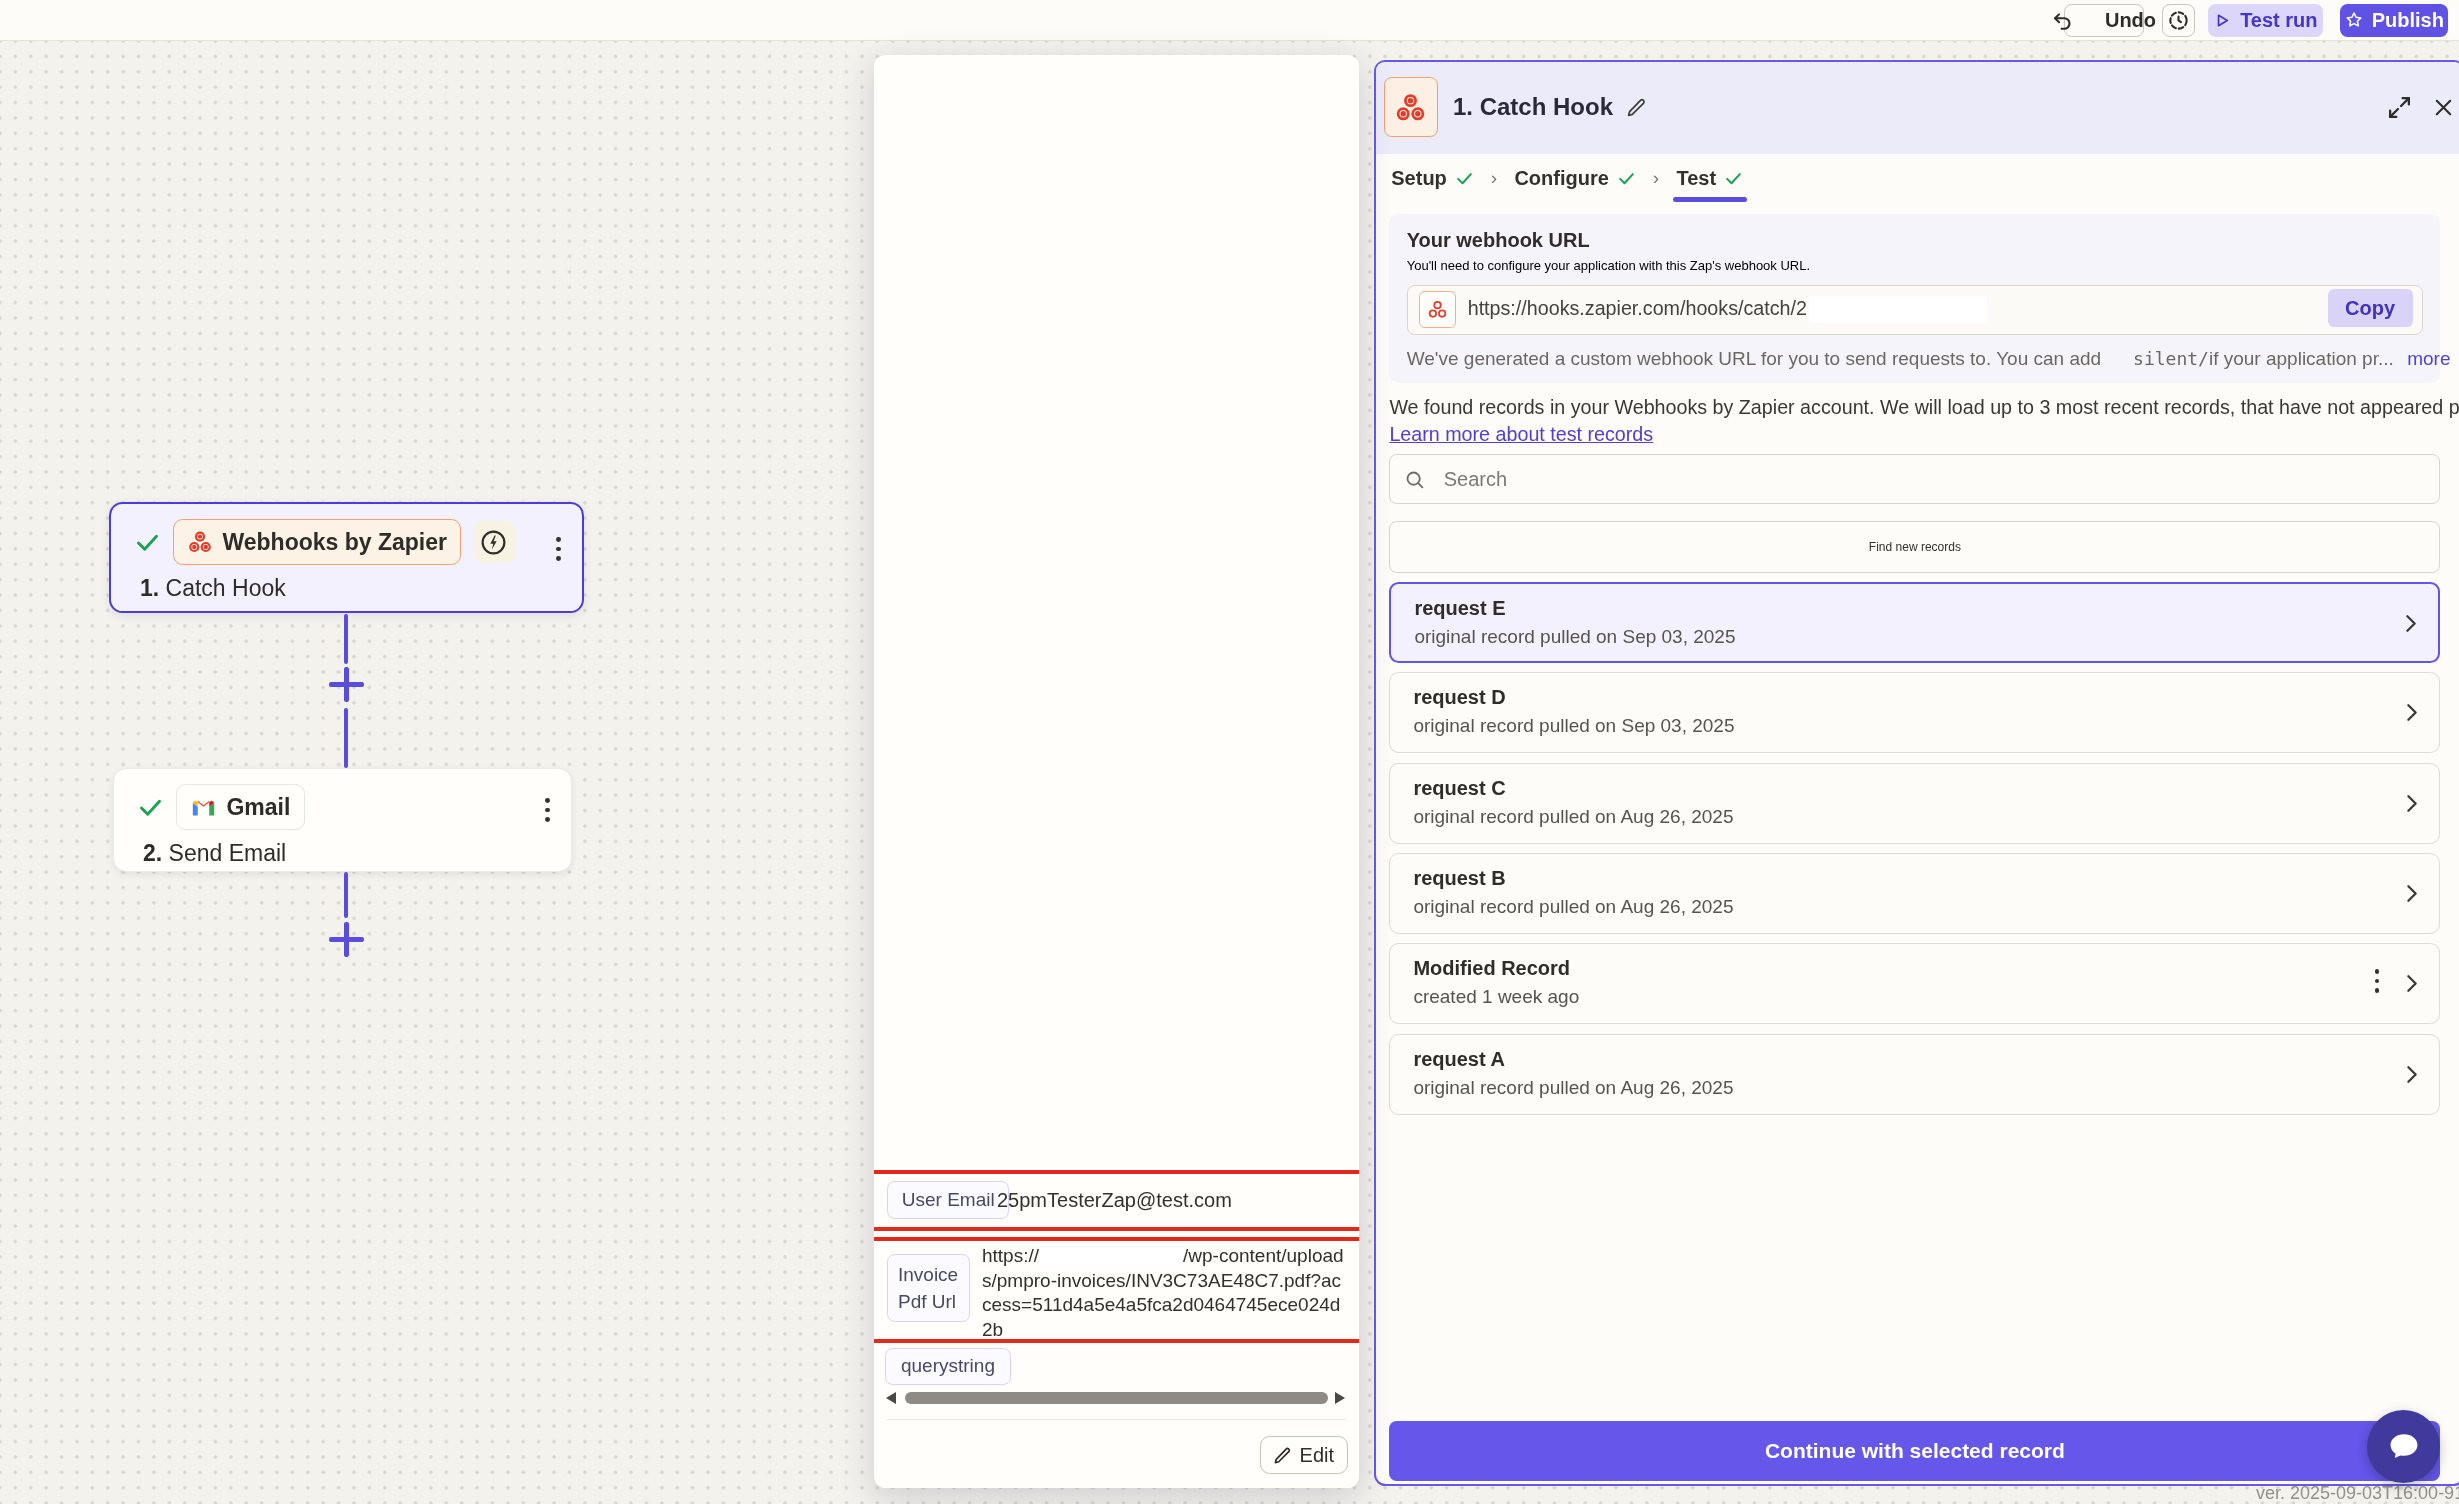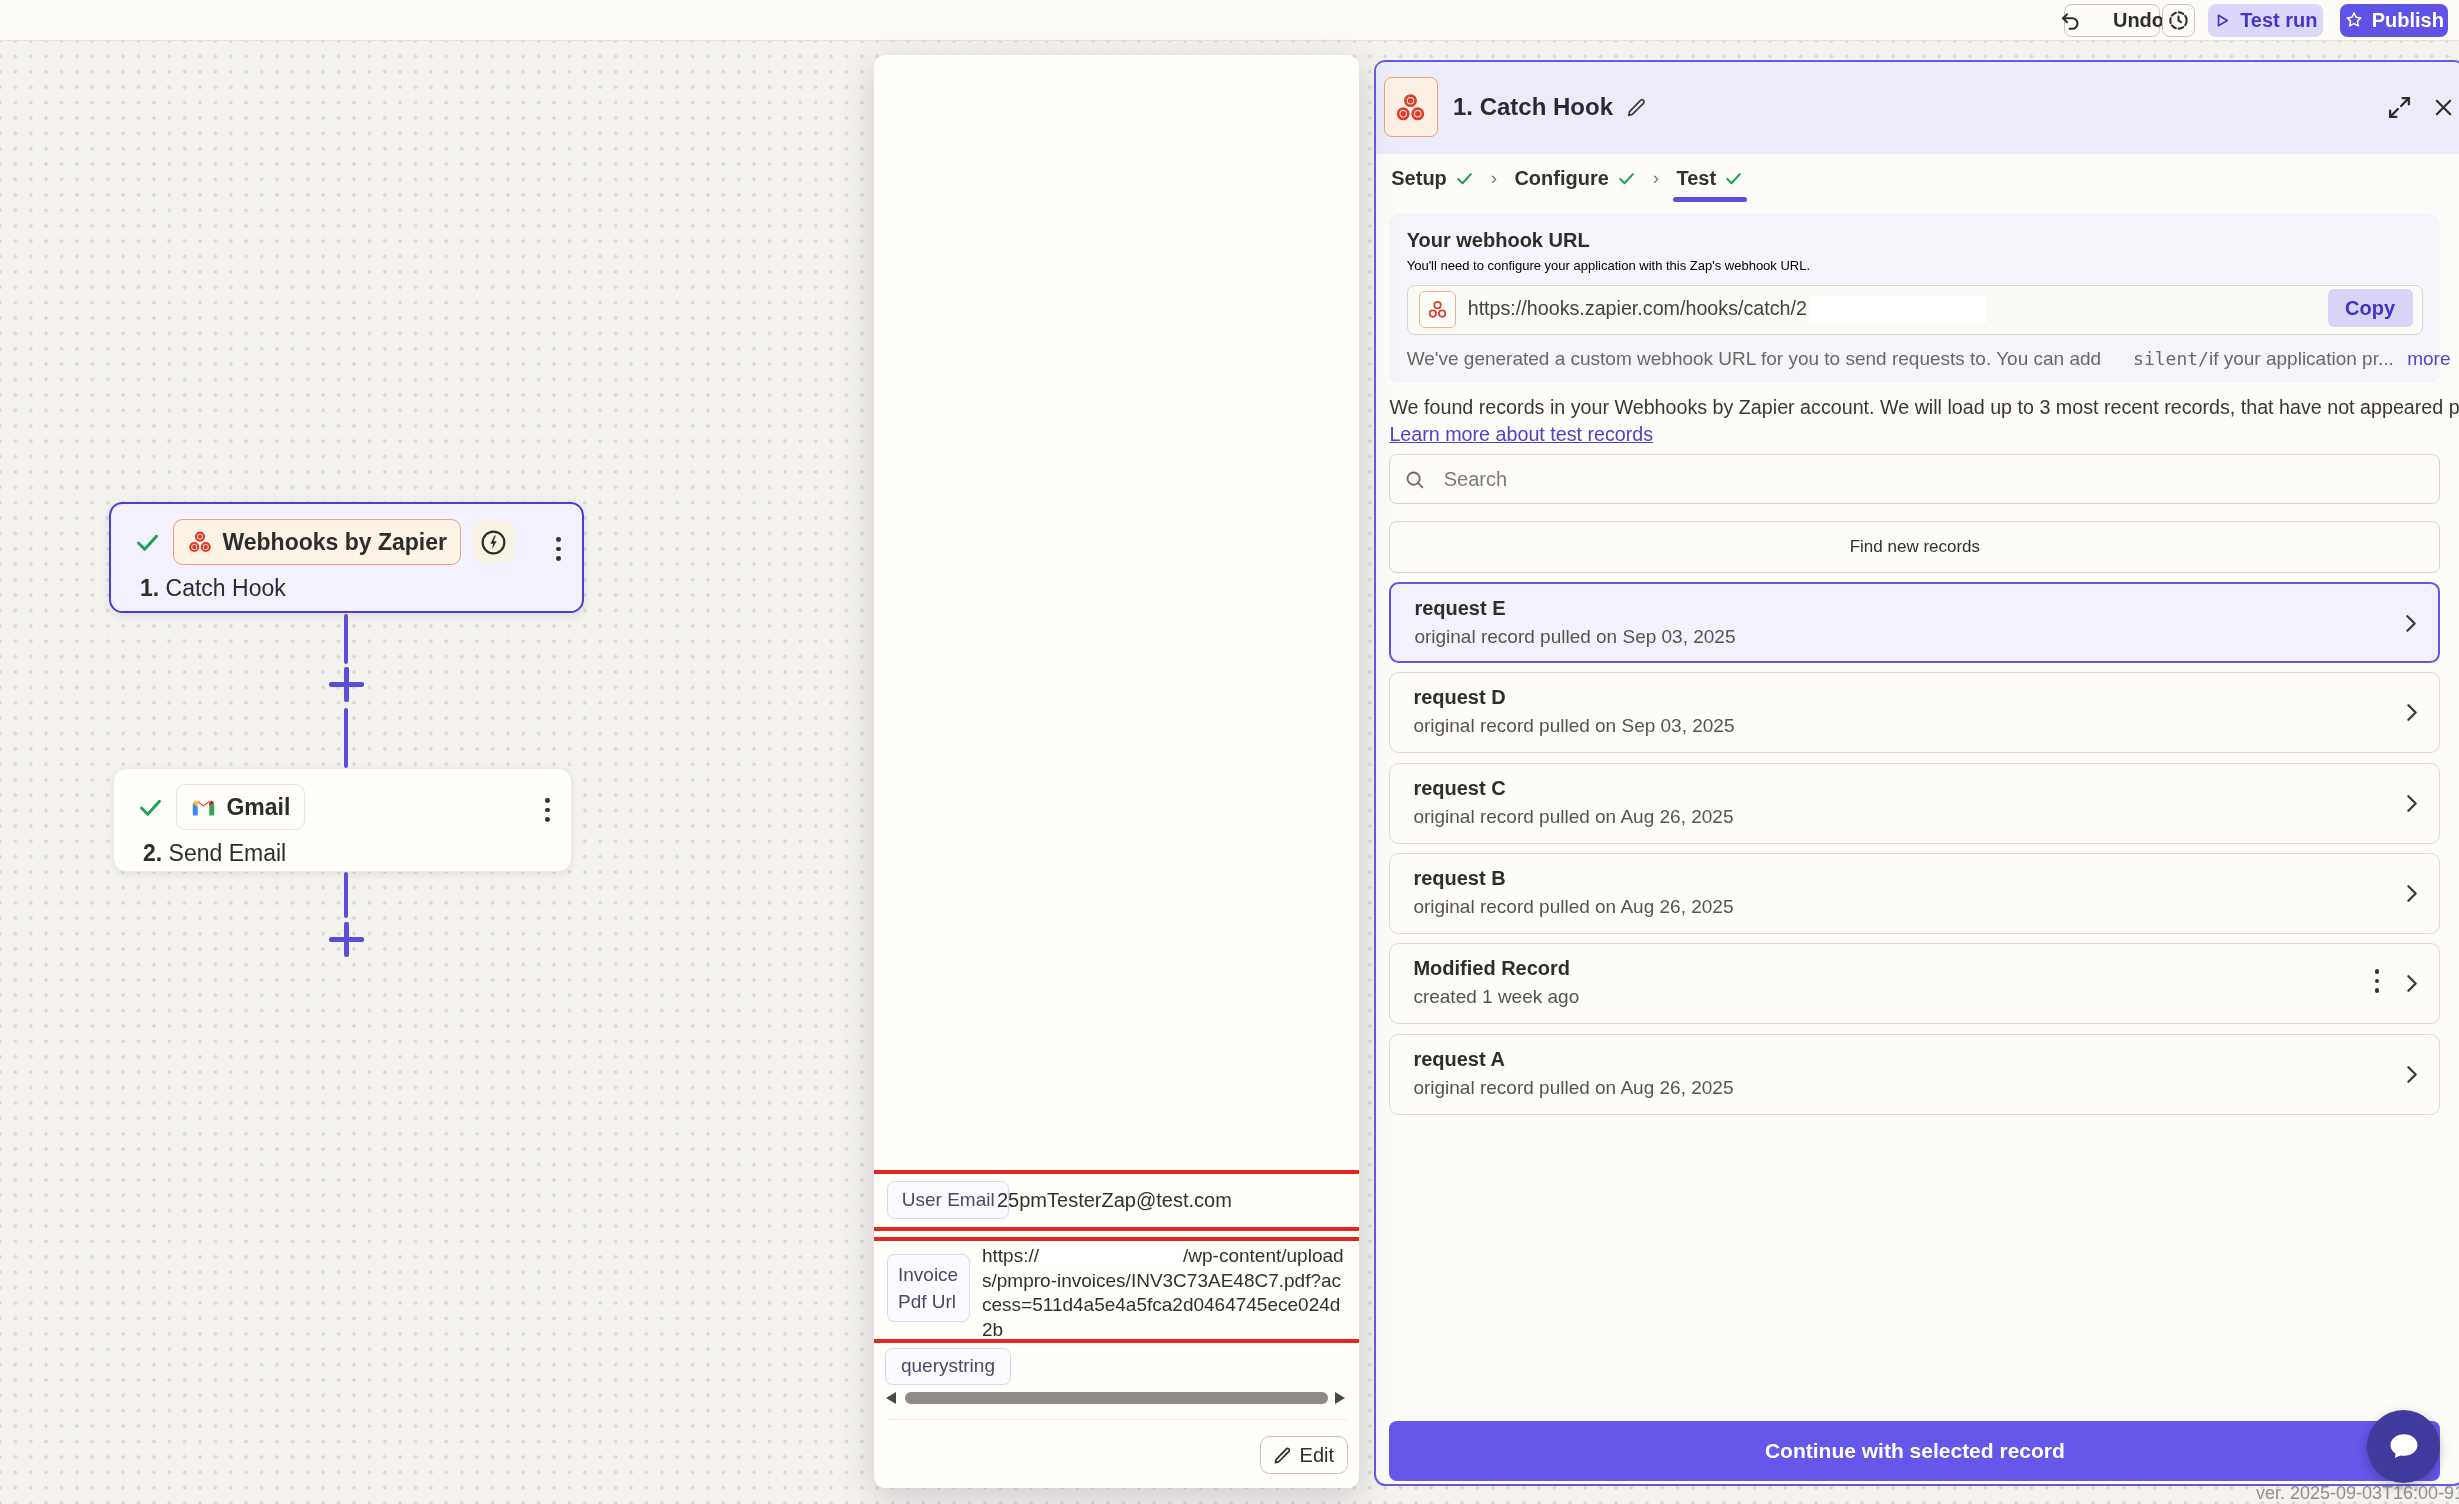--- a/index.html
+++ b/index.html
@@ -2,21 +2,21 @@
 <html><head>
 <meta charset="utf-8">
 <style>
   * { margin:0; padding:0; box-sizing:border-box; }
   html,body { width:2459px; height:1504px; overflow:hidden; font-family:"Liberation Sans", sans-serif; background:#f4f2ed; }
 
   
   .topbar { position:absolute; left:0; top:0; width:2459px; height:41px; background:#fdfcf8; border-bottom:1px solid #e6e3db; z-index:3; }
   .tb-btn { position:absolute; top:3.8px; height:33px; display:flex; align-items:center; justify-content:center; gap:7.7px;
             border-radius:7.7px; font-size:20px; font-weight:600; color:#2f2d29; cursor:pointer; }
-  .tb-undo { left:2064px; width:96px; background:#fdfcf8; border:1.9px solid #c8c5bd;gap:32px; }
+  .tb-undo { left:2064px; width:80px; background:#fdfcf8; border:1.9px solid #c8c5bd;gap:32px; }
   .tb-hist { left:2162px; width:33px; background:#fdfcf8; border:1.9px solid #c8c5bd; }
   .tb-test { left:2208px; width:115px; background:#dcd7fa; color:#4537c4; }
   .tb-pub  { left:2340px; width:108px; background:#6052e4; color:#fff; }
 
   
   .canvas { position:absolute; left:0; top:41px; width:2459px; height:1463px;
             background:#f4f2ed;
             background-image:radial-gradient(circle, #dcd8d1 1.5px, transparent 1.8px);
             background-size:15.4px 15.4px; background-position:7.7px 7.7px; z-index:1; }
 
@@ -101,21 +101,21 @@
 
   .intro { position:absolute; left:13.4px; top:334px; width:1057px; font-size:19.7px; color:#3a3833; white-space:nowrap; }
   .intro a { display:inline-block; margin-top:3.8px; color:#4f41cb; text-decoration:underline; cursor:pointer; }
 
   .search { position:absolute; left:13.4px; top:392px; width:1051px; height:50px; background:#fdfcf9; border:1.9px solid #d7d4cd; border-radius:7.7px;
             display:flex; align-items:center; padding:0 13.4px; gap:19px; }
   .search input { border:none; outline:none; background:transparent; font-size:20px; color:#33312c; width:100%; font-family:inherit; }
   .search input::placeholder { color:#7d7a74; }
 
   .find-btn { position:absolute; left:13.4px; top:459px; width:1051px; height:52px; background:#fdfcf9; border:1.9px solid #d7d4cd; border-radius:7.7px;
-              font-size:17px; color:#33312c; display:flex; align-items:center; justify-content:center; cursor:pointer; }
+              font-size:12px; color:#33312c; display:flex; align-items:center; justify-content:center; cursor:pointer; }
 
   .records { position:absolute; left:13.4px; top:520px; width:1051px; height:544px; }
   .record { position:absolute; left:0; width:1051px; height:81px; background:#fdfcf9; border:1.9px solid #dedbd4; border-radius:9.6px; cursor:pointer; }
   .record.selected { border:2.9px solid #6356e6; background:#f3f1fe; }
   .r-title { position:absolute; left:23px; top:12.5px; font-size:20px; font-weight:700; color:#2f2d29; }
   .r-sub { position:absolute; left:23px; top:42px; font-size:19px; color:#56544e; }
   .record .chev { position:absolute; right:15.4px; top:27px; }
   .record .kebab { display:none; right:60px; top:25px; }
   .record.has-menu .kebab { display:flex; }
 

